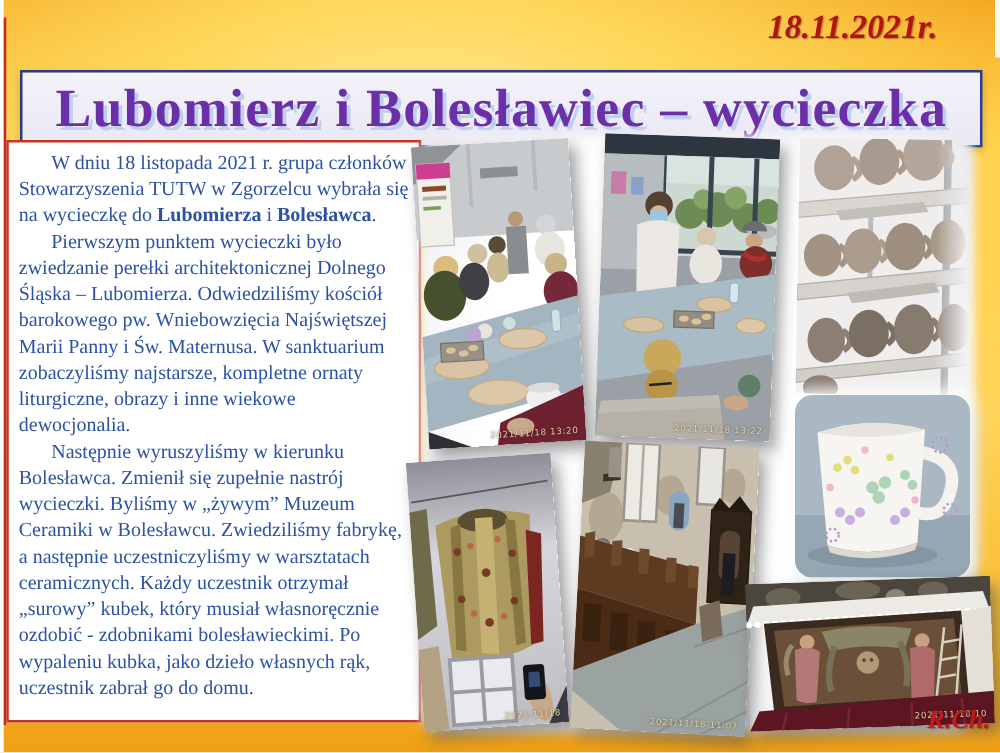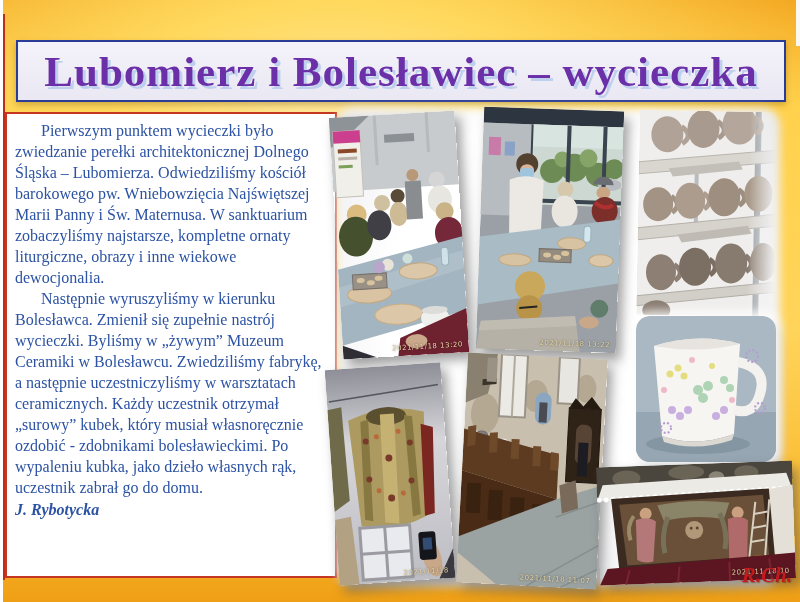--- a/index.html
+++ b/index.html
@@ -18,21 +18,21 @@
   .edge-white-left{position:absolute;left:0;top:0;width:3px;height:602px;background:#fdfdfb;}
   .edge-red-left{position:absolute;left:3px;top:14px;width:2px;height:566px;background:#c22a1a;}
   .edge-white-right{position:absolute;right:0;top:0;width:4px;height:46px;background:#fbf7f2;}
 
   .date{
     position:absolute; top:6px; right:50px;
     font-size:27px; font-weight:bold; font-style:italic;
     color:var(--date_red); text-shadow:1px 1px 1px rgba(60,20,10,.35);
   }
   .title-banner{
-    position:absolute; left:16px; top:40px; width:770px; height:62px;
+    position:absolute; left:16px; top:56px; width:770px; height:62px;
     background:linear-gradient(180deg,#f4f3fa,#e9e8f3);
     border:2px solid #2b3c97; box-sizing:border-box;
     display:flex; align-items:center; justify-content:center;
     box-shadow:0 3px 6px rgba(120,90,20,.35);
   }
   .title-banner h1{
     margin:0; font-size:43px; font-weight:bold; letter-spacing:1px;
     color:var(--title_purple); text-shadow:3px 3px 0 var(--title_shadow);
     white-space:nowrap;
   }
@@ -78,29 +78,30 @@
   }
 </style>
 </head>
 <body>
 
 <div class="page">
   <div class="edge-white-left"></div>
   <div class="edge-red-left"></div>
   <div class="edge-white-right"></div>
 
+  <div class="date">18.11.2021r.</div>
 
   <div class="title-banner">
     <h1>Lubomierz i Bolesławiec – wycieczka</h1>
   </div>
 
   <div class="article">
+    <p><span>W dniu 18 listopada 2021 r. grupa członków Stowarzyszenia TUTW w Zgorzelcu wybrała się na wycieczkę do </span><b>Lubomierza</b><span> i </span><b>Bolesławca</b><span>.</span></p>
     <p>Pierwszym punktem wycieczki było zwiedzanie perełki architektonicznej Dolnego Śląska – Lubomierza. Odwiedziliśmy kościół barokowego pw. Wniebowzięcia Najświętszej Marii Panny i Św. Maternusa. W sanktuarium zobaczyliśmy najstarsze, kompletne ornaty liturgiczne, obrazy i inne wiekowe dewocjonalia.</p>
     <p>Następnie wyruszyliśmy w kierunku Bolesławca. Zmienił się zupełnie nastrój wycieczki. Byliśmy w „żywym” Muzeum Ceramiki w Bolesławcu. Zwiedziliśmy fabrykę, a następnie uczestniczyliśmy w warsztatach ceramicznych. Każdy uczestnik otrzymał „surowy” kubek, który musiał własnoręcznie ozdobić - zdobnikami bolesławieckimi. Po wypaleniu kubka, jako dzieło własnych rąk, uczestnik zabrał go do domu.</p>
-    <p class="author">J. Rybotycka</p>
   </div>
 
   <div class="backdrop"></div>
 
   <div class="photo ph-workshop1">
     <svg viewBox="0 0 126 242" preserveAspectRatio="none">
       <rect width="126" height="74" fill="#c7cbcd"></rect>
       <g fill="#b6babc">
           <rect x="8" width="3" height="60"></rect>
           <rect x="20" width="3" height="58"></rect>

